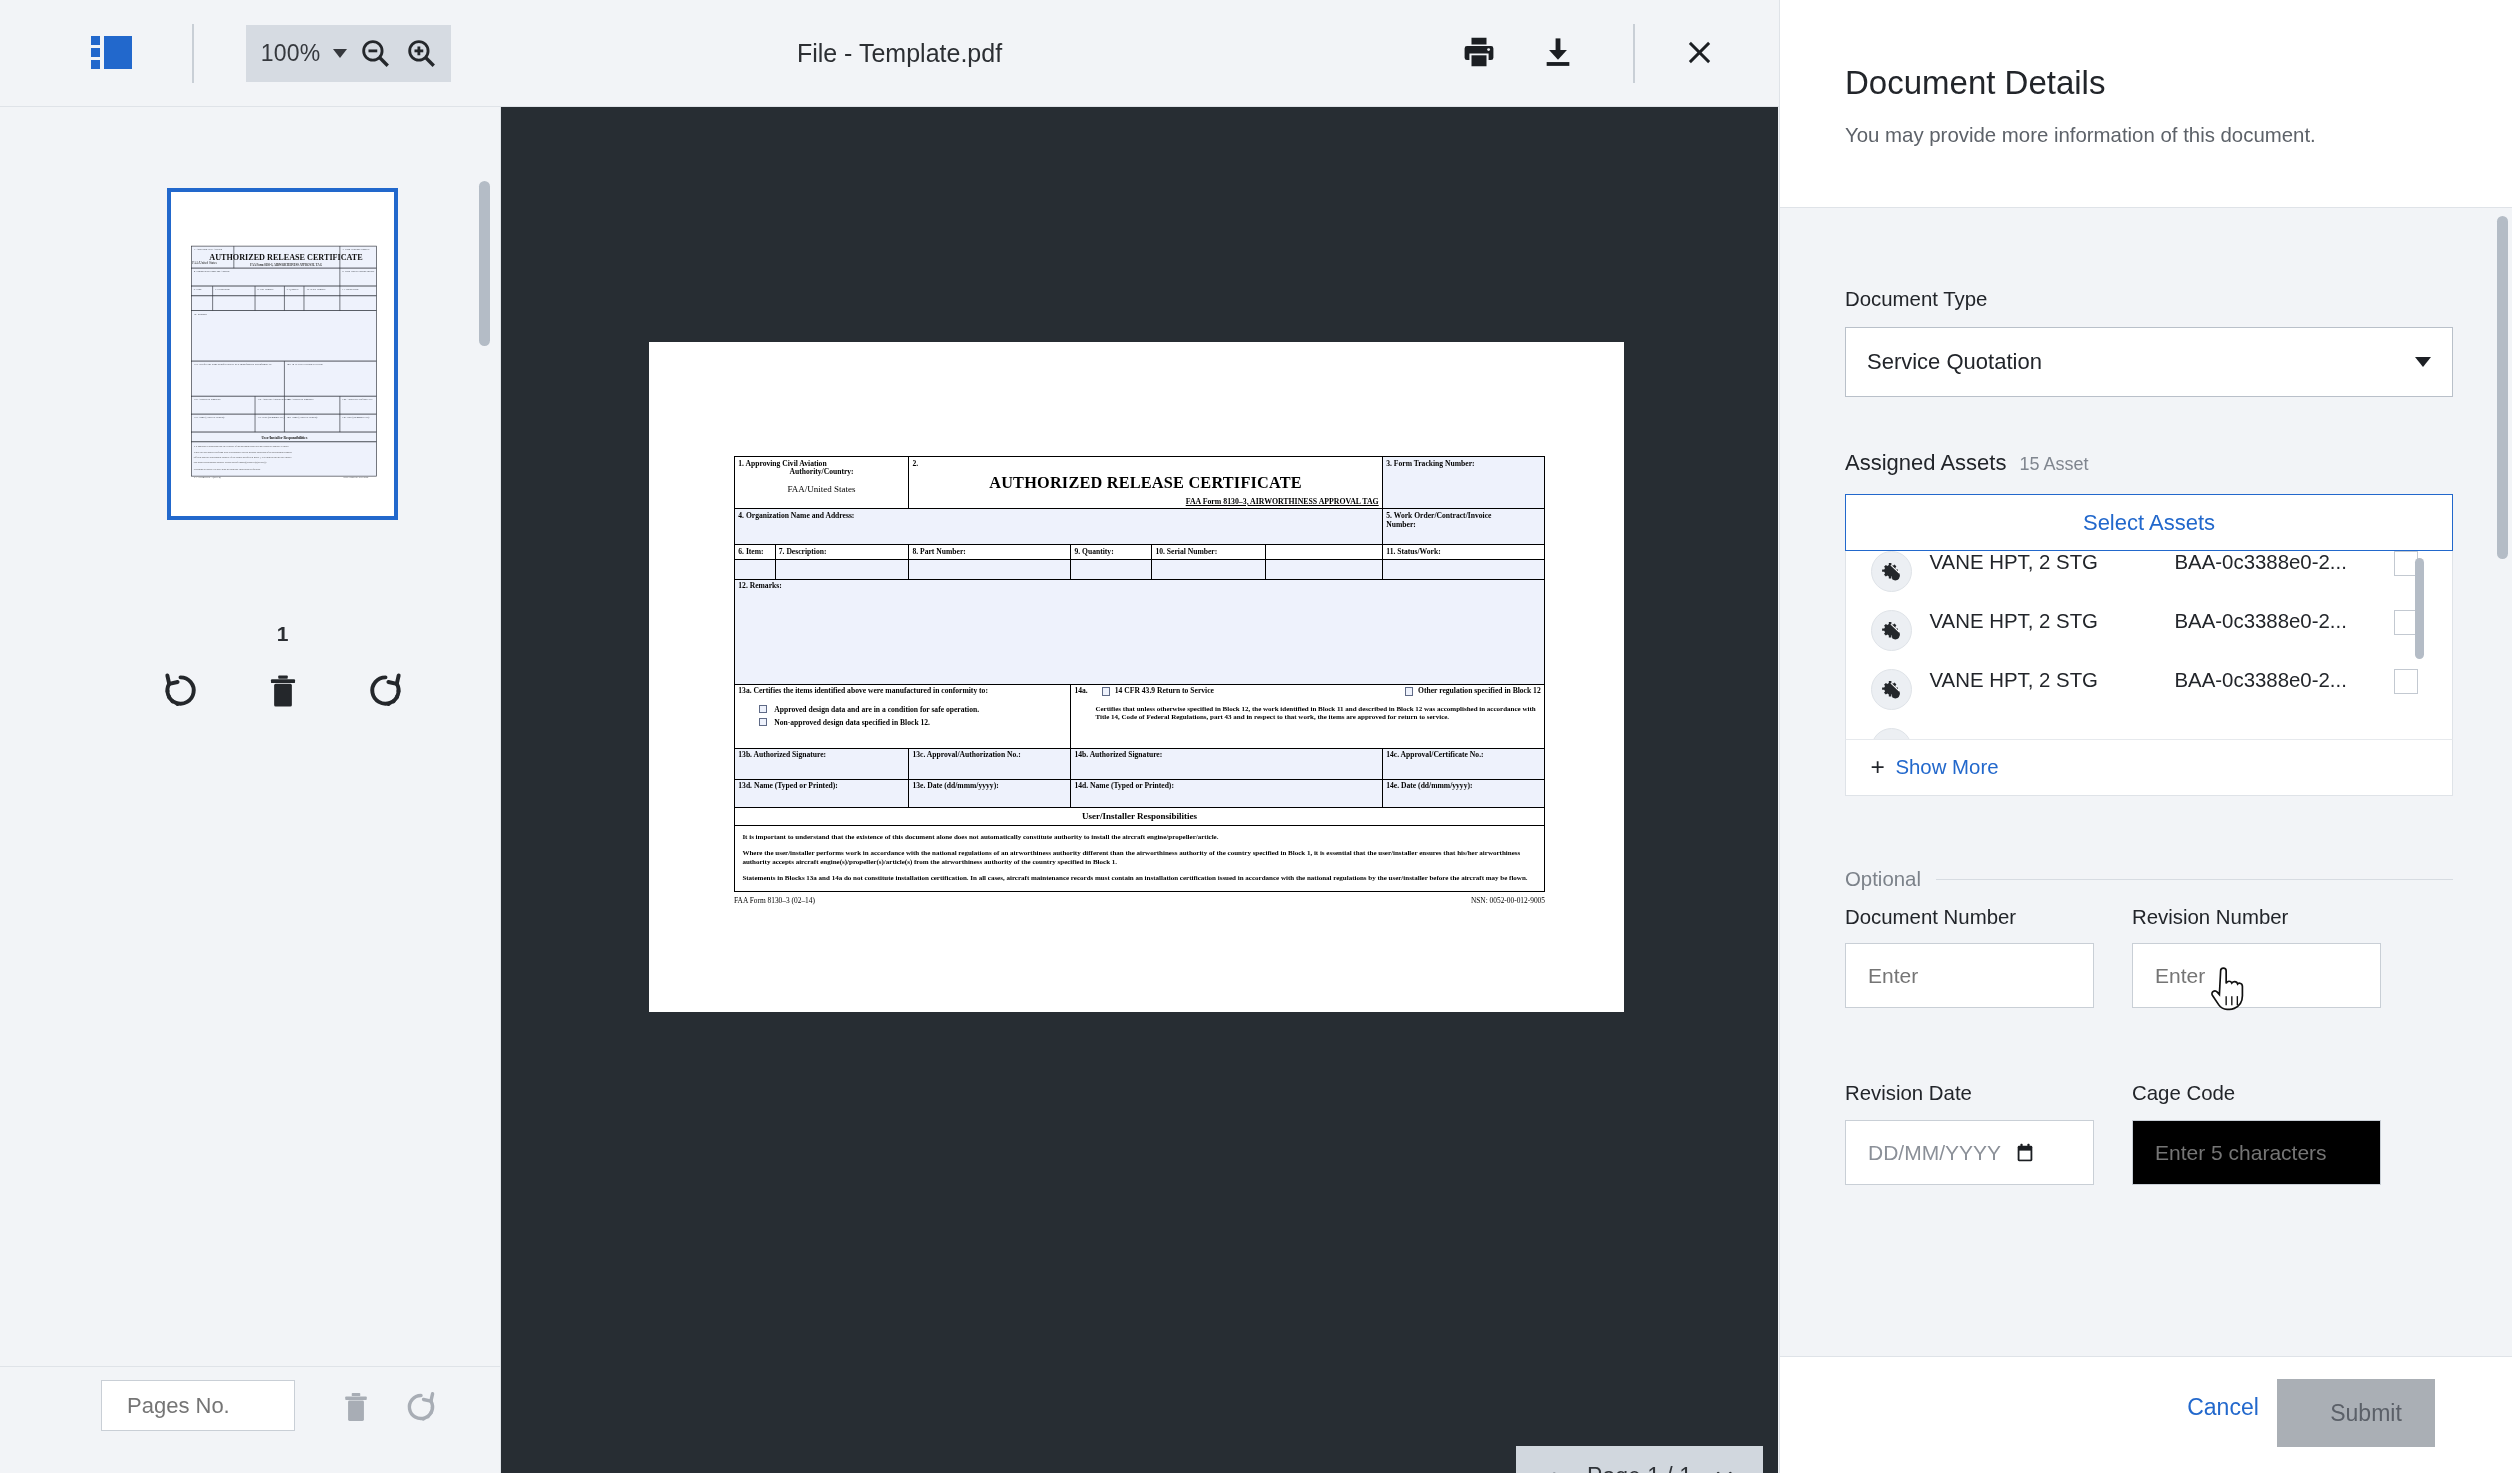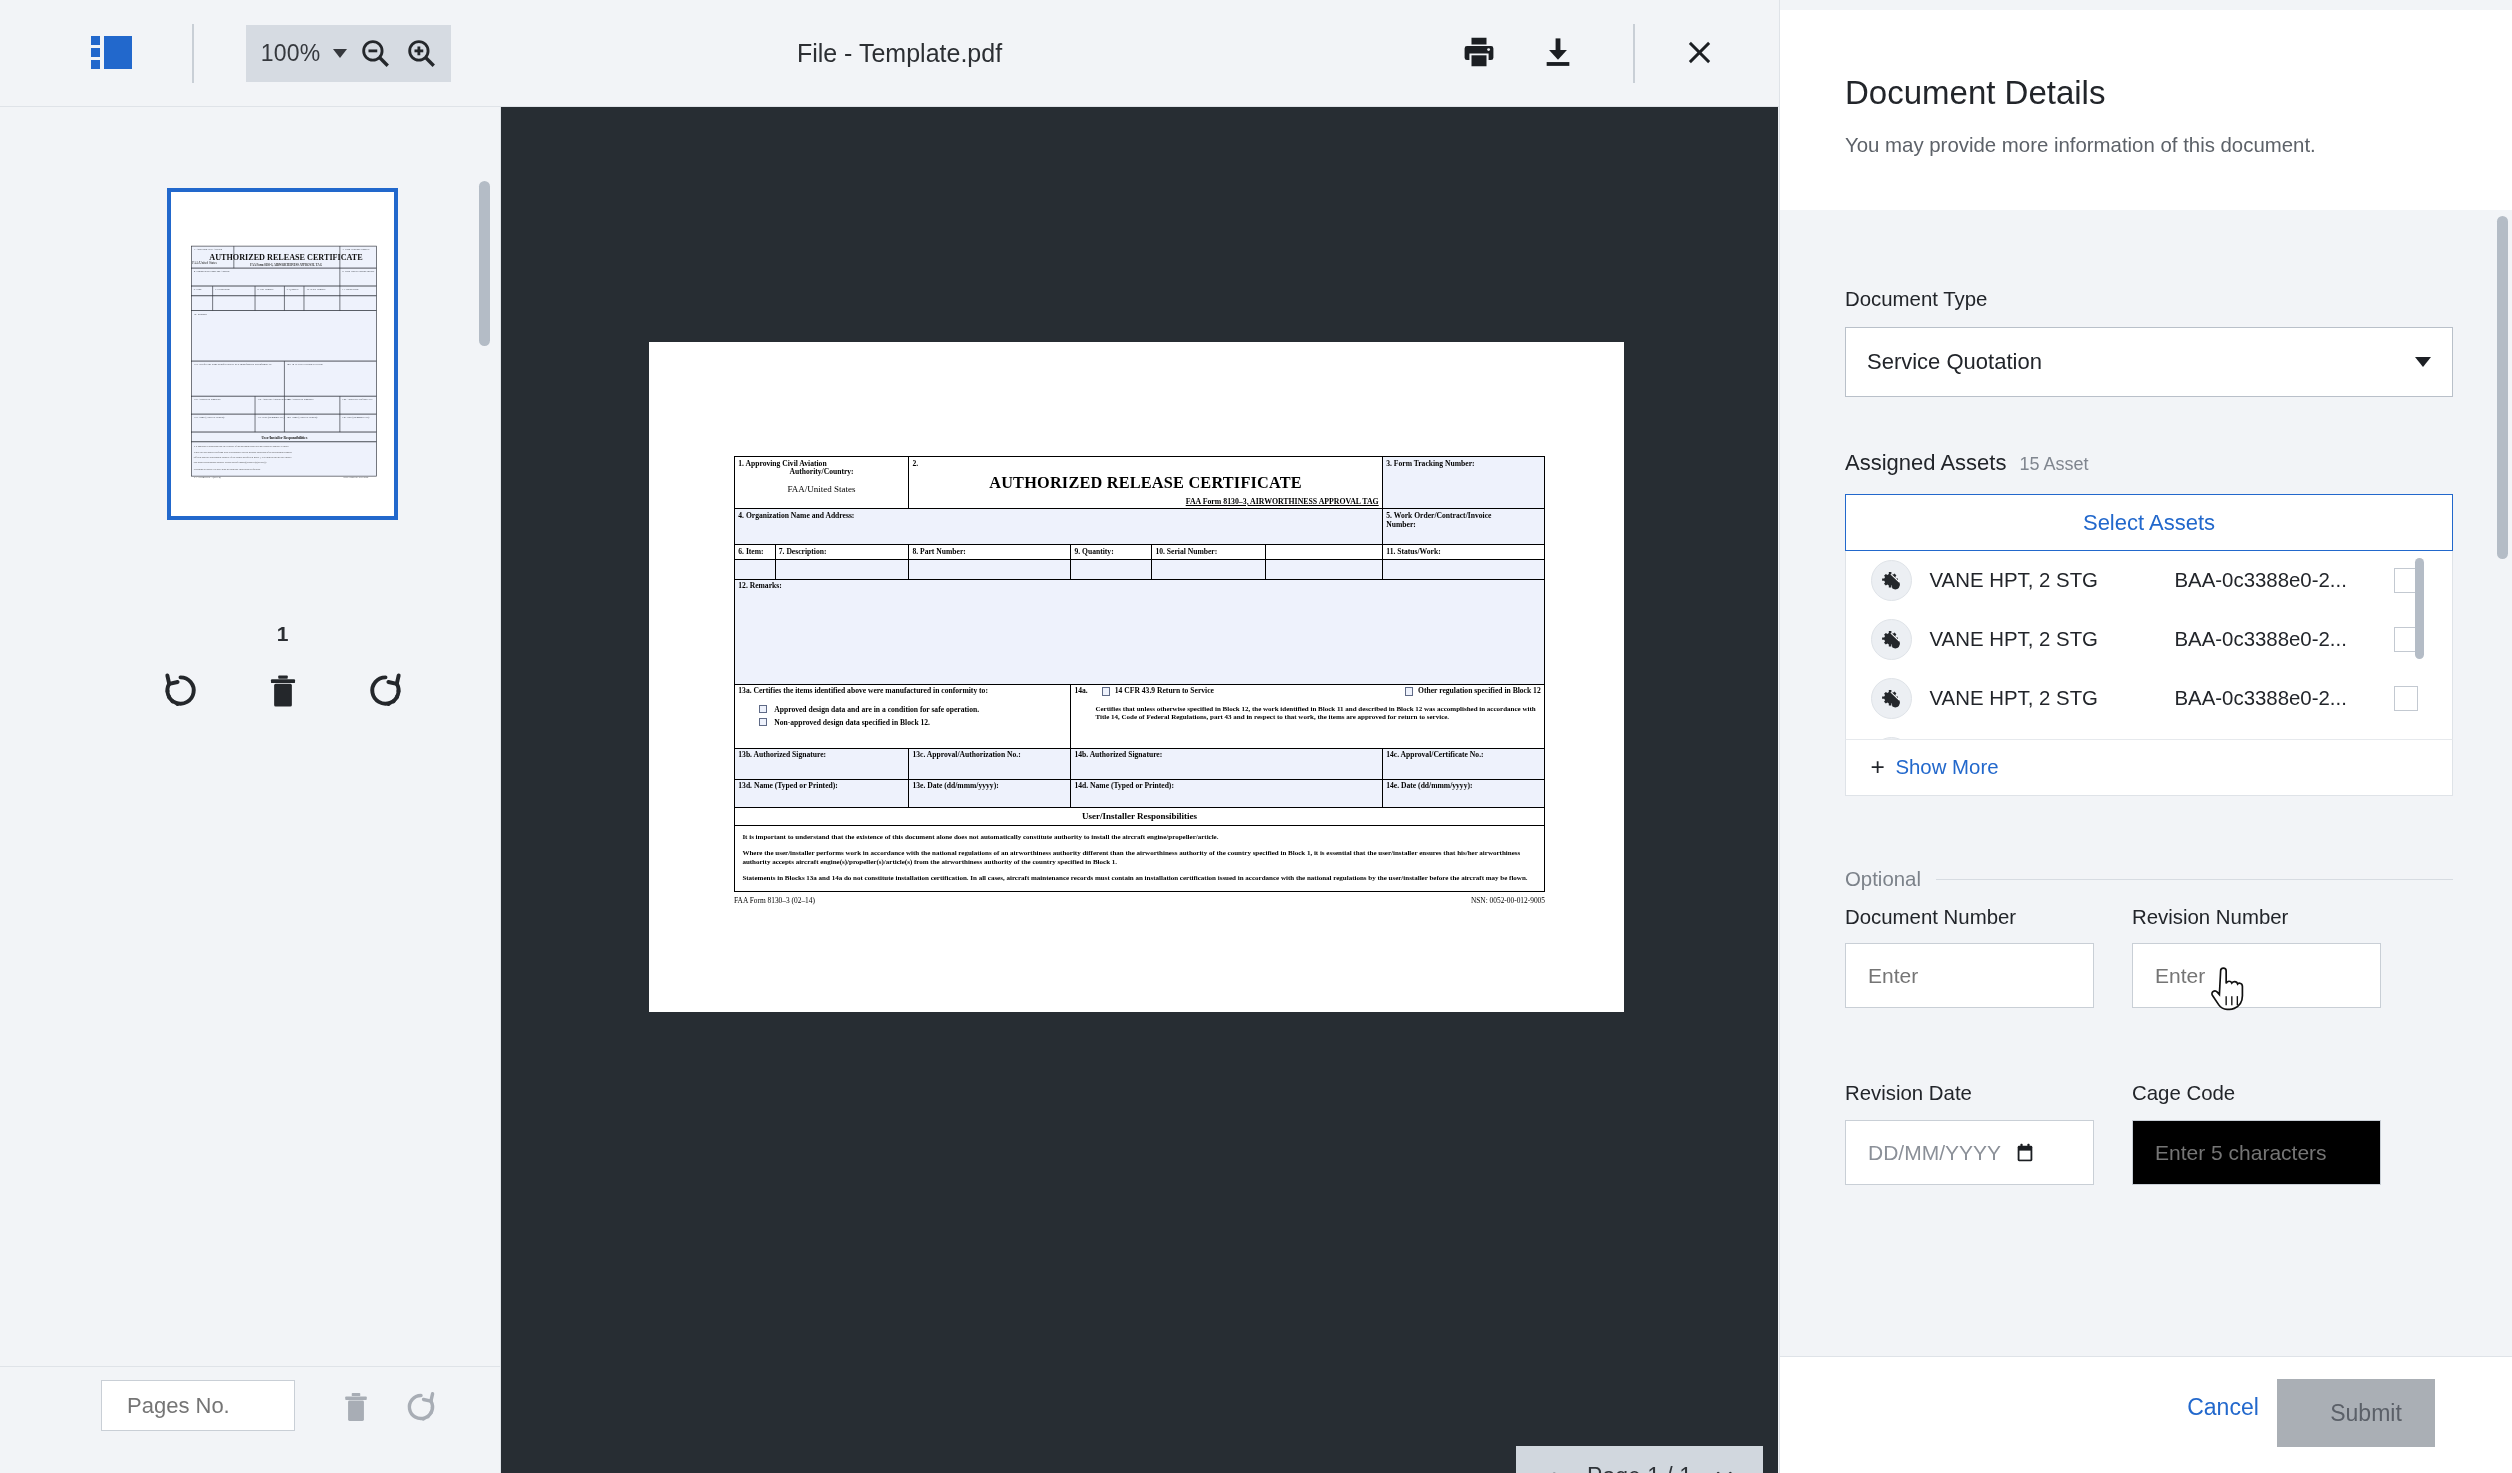--- a/index.html
+++ b/index.html
@@ -150,21 +150,21 @@
 
   
   #details-panel {
     position: absolute; left: 1779px; top: 0;
     width: 733px; height: 1473px;
     background: #f2f4f7;
     border-left: 1.6px solid #dfe3e8;
   }
   #details-header {
     position: absolute; left: 0; top: 0; width: 733px; height: 208px;
-    background: #ffffff; border-bottom: 1.6px solid #dfe3e8; margin-top: 10px;
+    background: #ffffff; border-bottom: 1.6px solid #dfe3e8;
   }
   #details-title { position: absolute; left: 65px; top: 64px; font-size: 33px; color: #22252a; }
   #details-sub { position: absolute; left: 65px; top: 124px; font-size: 20.4px; color: #5d6269; }
 
   #details-body {
     position: absolute; left: 0; top: 210px;
     width: 733px; height: 1146px;
     background: #f2f4f7;
     overflow: hidden;
   }
@@ -197,21 +197,21 @@
   }
   #assets-list-box {
     position: absolute; left: 65px; top: 341px;
     width: 608px; height: 188px;
     background: #ffffff;
     border-left: 1.6px solid #dfe3e8; border-right: 1.6px solid #dfe3e8;
     overflow: hidden;
   }
   .asset-row {
     position: relative; height: 59px;
-    display: flex; align-items: center; padding: 0 0 0 24.5px; cursor: pointer;
+    display: flex; align-items: flex-start; padding: 0 0 0 24.5px; cursor: pointer;
   }
   .asset-icon {
     width: 41px; height: 41px; border-radius: 50%;
     background: #eceff3; border: 0.8px solid #dfe3e8;
     display: flex; align-items: center; justify-content: center;
     flex: 0 0 auto;
   }
   .asset-name { font-size: 20.4px; color: #22252a; margin-left: 18px; width: 245px; }
   .asset-id { font-size: 20.4px; color: #22252a; flex: 1; }
   .asset-check {

